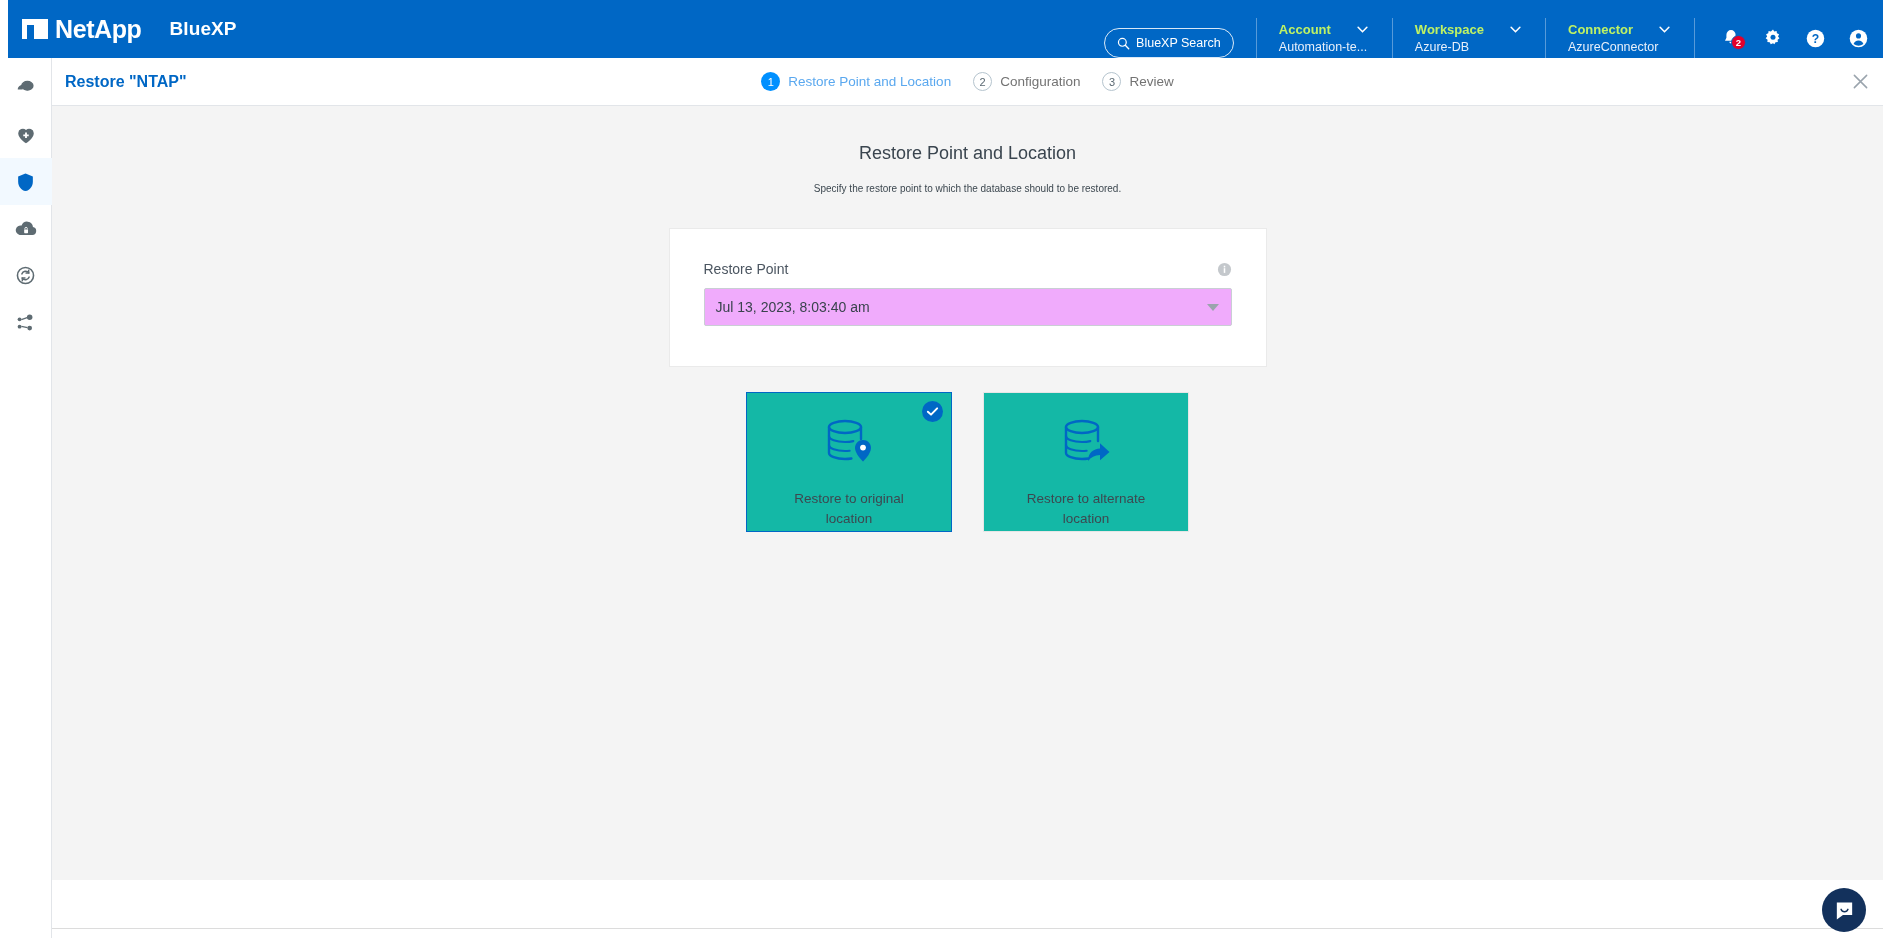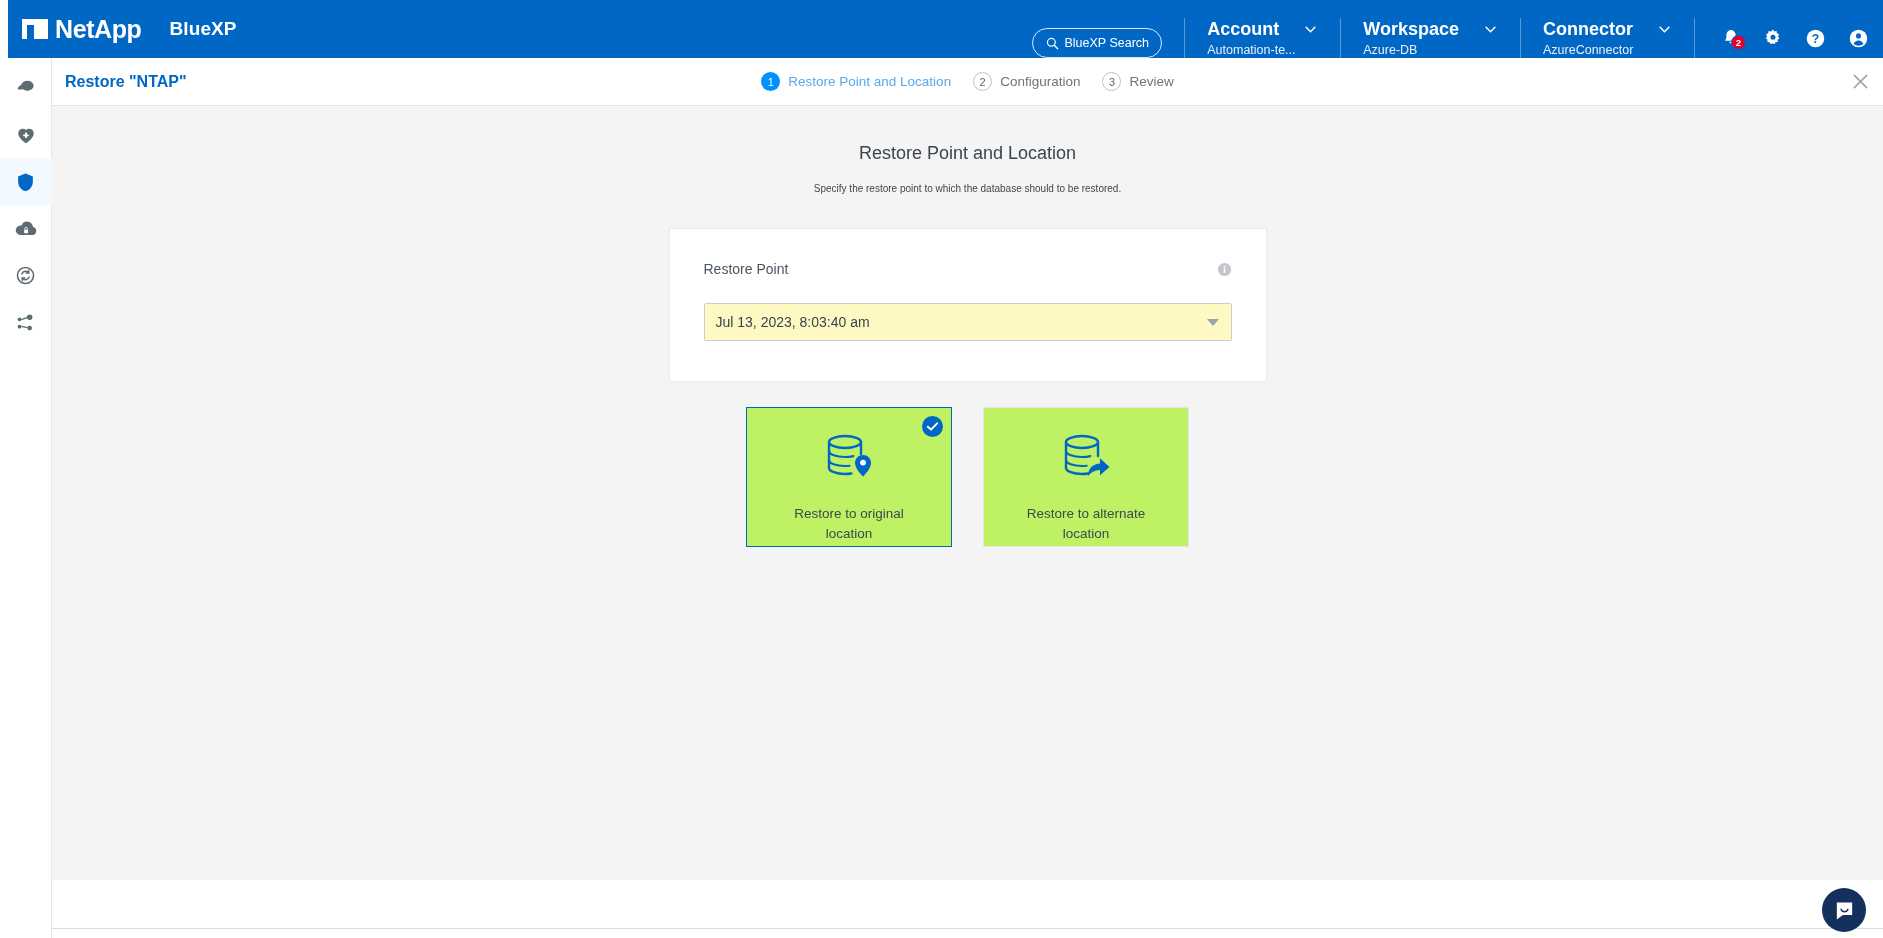--- a/index.html
+++ b/index.html
@@ -44,21 +44,21 @@
 
   .hdr-sel {
     display: flex; flex-direction: column; justify-content: center;
     height: 40px; padding: 0 24px 0 22px;
     border-left: 1px solid rgba(255,255,255,0.34);
     cursor: pointer; min-width: 128px;
   }
   .hdr-sel:first-of-type { border-left: none; }
   .hdr-sel-top {
     display: flex; align-items: center; justify-content: space-between;
-    font-size: 18px; font-weight: bold; color: #ffffff; white-space: nowrap;
+    font-size: 13px; font-weight: bold; color: #bef264; white-space: nowrap;
   }
   .hdr-sel-top .chev { margin-left: 26px; }
   .hdr-sel-val {
     font-size: 12.5px; color: #e8f0fa; margin-top: 3px; white-space: nowrap;
   }
 
   .hdr-icons {
     display: flex; align-items: center; gap: 22px;
     padding-left: 26px; padding-right: 22px;
     border-left: 1px solid rgba(255,255,255,0.34);
@@ -146,41 +146,41 @@
     border: 1px solid #eaeaea;
     padding: 32px 34px 40px;
   }
   .rp-label-row {
     display: flex; align-items: center; justify-content: space-between;
   }
   .rp-label { font-size: 14px; color: #4b5560; }
   .info-ico { cursor: pointer; display: flex; }
 
   .rp-select {
-    margin-top: 26px; height: 38px;
+    margin-top: 11px; height: 38px;
     border: 1px solid #c9ced4; border-radius: 2px;
-    background: #fef9c3;
+    background: #f0abfc;
     display: flex; align-items: center; justify-content: space-between;
     padding: 0 12px 0 11px; cursor: pointer;
   }
   .rp-select-val { font-size: 14px; color: #39434d; }
   .caret {
     width: 0; height: 0;
     border-left: 6px solid transparent;
     border-right: 6px solid transparent;
     border-top: 7px solid #9aa4ad;
   }
 
   .tiles {
     display: flex; justify-content: center; gap: 31px;
     margin-top: 25px;
   }
   .tile {
     width: 206px; height: 140px;
-    background: #bef264;
+    background: #14b8a6;
     border: 1px solid #e6e6e6;
     display: flex; flex-direction: column; align-items: center;
     justify-content: flex-start;
     padding-top: 24px;
     position: relative; cursor: pointer;
   }
   .tile.selected { border: 1.5px solid #0067c5; }
   .tile-label {
     margin-top: 18px; font-size: 13.5px; color: #3d4850;
     text-align: center; line-height: 20px; width: 130px;

